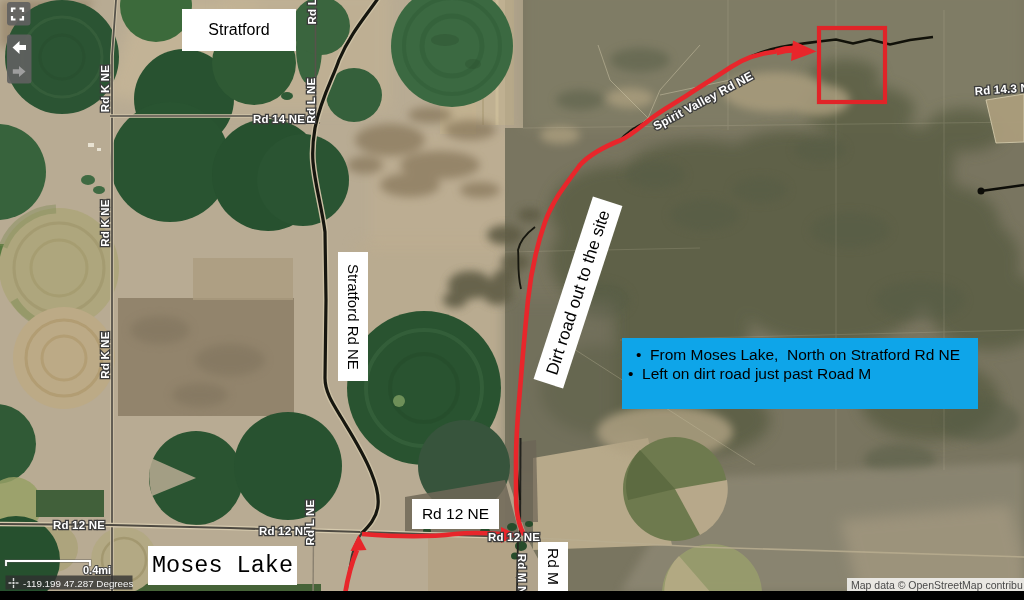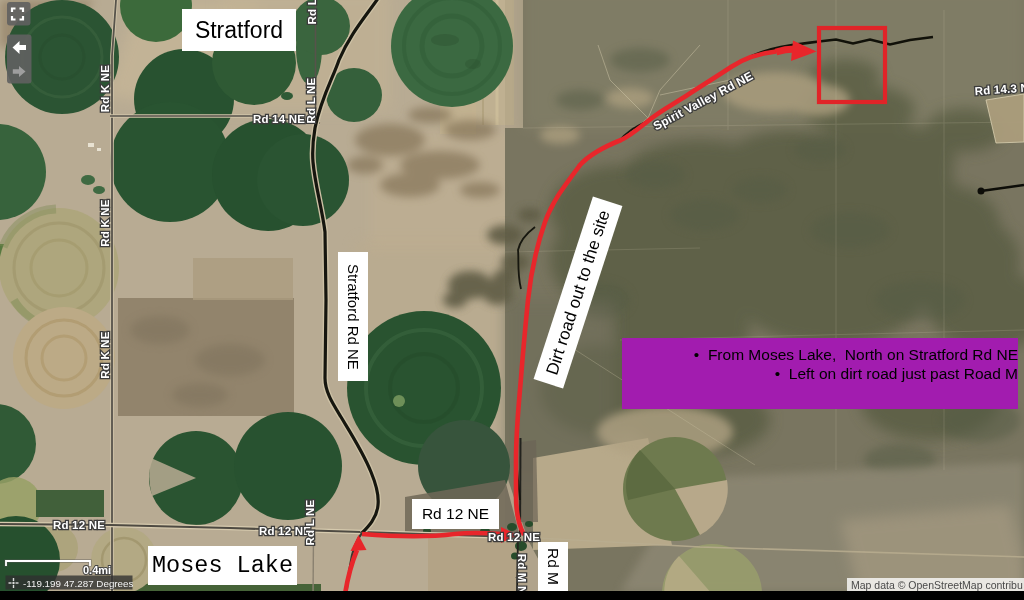--- a/index.html
+++ b/index.html
@@ -357,33 +357,33 @@
 <text x="285" y="535">Rd 12 NE</text>
 
 <text x="514" y="541">Rd 12 NE</text>
 
 <text transform="translate(313.5,522.5) rotate(-90)">Rd L NE</text>
 
 <text transform="translate(518,578) rotate(90)">Rd M NE</text>
 </g>
 </svg>
 
-<div class="wbox" style="left:182px;top:9px;width:114px;height:42px;font-size:23px;">Stratford</div>
+<div class="wbox" style="left:182px;top:9px;width:114px;height:42px;font-size:16px;">Stratford</div>
 
 <div class="wbox" style="left:148px;top:546px;width:149px;height:39px;font-size:23.5px;font-family:Liberation Mono, monospace;">Moses&nbsp;Lake</div>
 
 <div class="wbox" style="left:338px;top:252px;width:30px;height:129px;font-size:15px;writing-mode:vertical-rl;">Stratford Rd NE</div>
 
 <div class="wbox" style="left:412px;top:499px;width:87px;height:30px;font-size:15.5px;">Rd 12 NE</div>
 
 <div class="wbox" style="left:538px;top:542px;width:30px;height:49px;font-size:15.5px;writing-mode:vertical-rl;align-items:center;justify-content:flex-start;padding-top:6px;box-sizing:border-box;">Rd M</div>
 
 <div class="wbox" style="left:482px;top:277px;width:192px;height:31px;font-size:17px;transform:rotate(-72deg);">Dirt road out to the site</div>
 
-<div style="position:absolute;left:622px;top:338px;width:396px;height:71px;background:#a21caf;color:#000;font-size:15.5px;line-height:19.7px;padding-top:6.5px;box-sizing:border-box;text-align:right;">
+<div style="position:absolute;left:622px;top:338px;width:356px;height:71px;background:#0ea5e9;color:#000;font-size:15.5px;line-height:19.7px;padding-top:6.5px;box-sizing:border-box;">
   <div style="padding-left:30px;text-indent:-16px;">•&nbsp;&nbsp;From Moses Lake,&nbsp; North on Stratford Rd NE</div>
   <div style="padding-left:22px;text-indent:-16px;">•&nbsp;&nbsp;Left on dirt road just past Road M</div>
 </div>
 
 <svg width="1024" height="600" viewBox="0 0 1024 600" style="pointer-events:none">
 
 <g>
 <rect x="7" y="2" width="23.5" height="23.5" rx="3" fill="#616161" opacity="0.9"></rect>
 <path d="M12,12 L12,8.5 L15.5,8.5 M19.5,8.5 L23,8.5 L23,12 M23,16 L23,19.5 L19.5,19.5 M15.5,19.5 L12,19.5 L12,16" fill="none" stroke="#ffffff" stroke-width="2.2"></path>
 </g>

